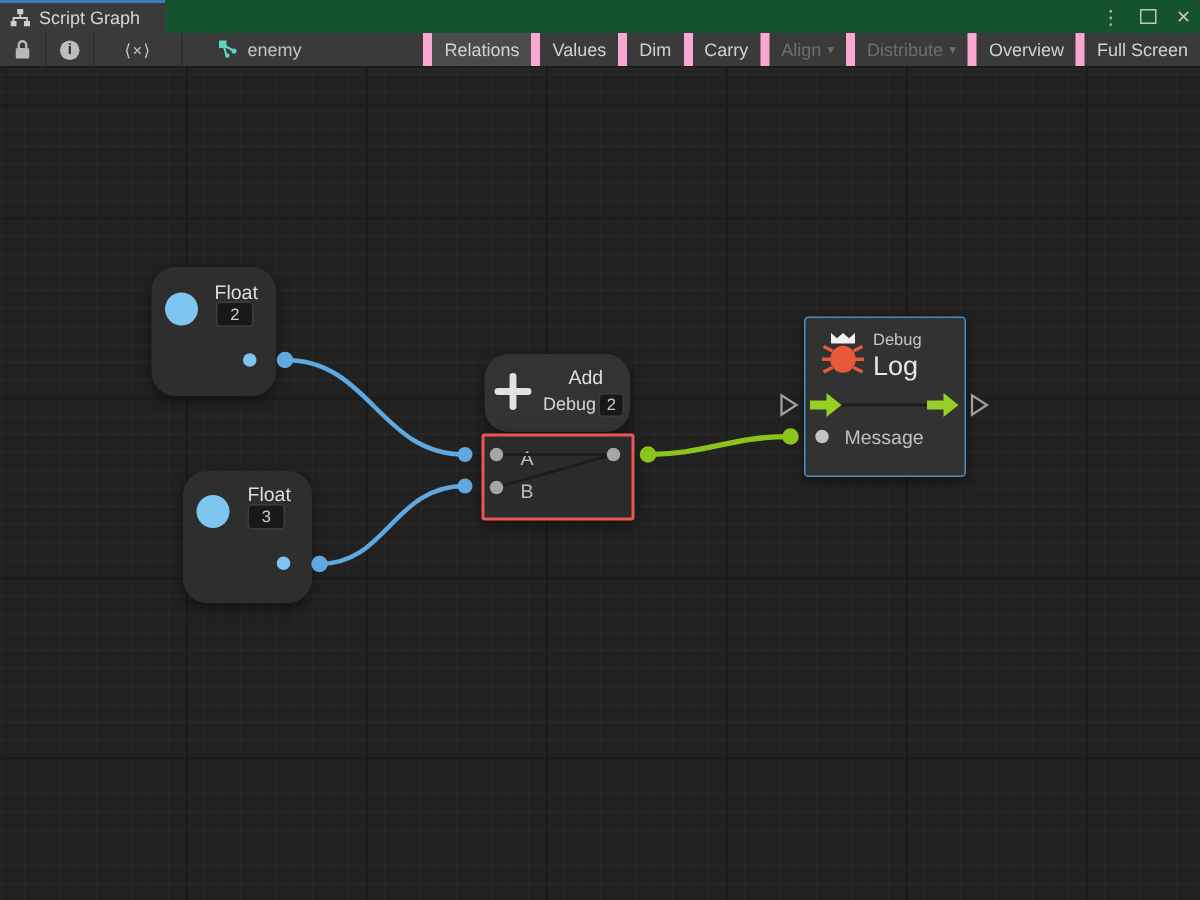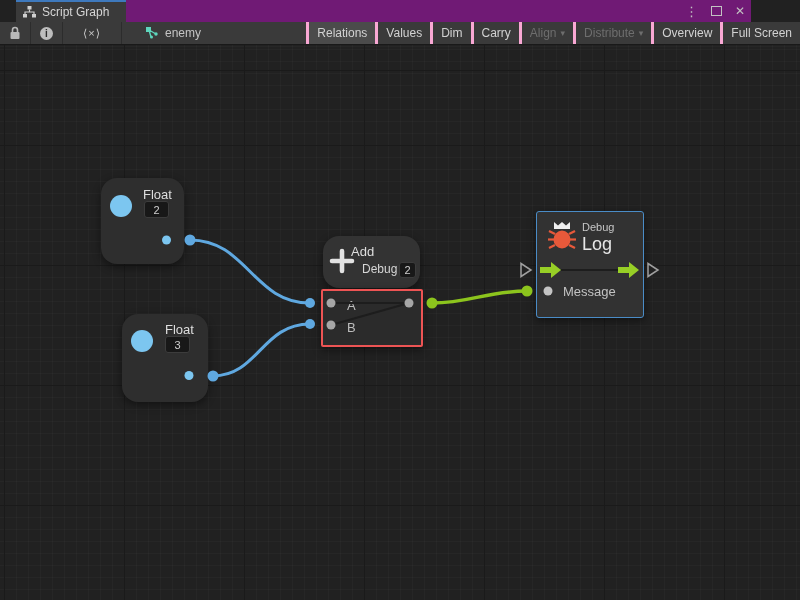--- a/index.html
+++ b/index.html
@@ -1,41 +1,41 @@
 <!DOCTYPE html>
 <html><head>
 <meta charset="utf-8">
 <style>
   html,body{margin:0;padding:0;background:#111;}
   .stage{position:relative;width:800px;height:600px;overflow:hidden;
          font-family:"Liberation Sans",sans-serif;background:#212121;
          -webkit-font-smoothing:antialiased;}
   
-  .titlebar{position:absolute;left:16px;top:0;width:735px;height:22px;background:#701a75;}
+  .titlebar{position:absolute;left:0;top:0;width:800px;height:22px;background:#14532d;}
   .tab{position:absolute;left:0;top:0;width:110px;height:22px;background:#3a3a3a;
        border-top:2px solid #3e79bd;box-sizing:border-box;display:flex;align-items:center;
        gap:6px;padding-left:7px;color:#d6d6d6;font-size:12px;}
   .win-controls{position:absolute;right:6px;top:0;height:22px;display:flex;align-items:center;
        gap:13px;color:#c2c2c2;}
   .wc-menu{font-size:13px;line-height:1;}
   .wc-max{width:9px;height:8px;border:1.5px solid #c2c2c2;display:inline-block;}
   .wc-close{font-size:12px;line-height:1;}
   
   .toolbar{position:absolute;left:0;top:22px;width:800px;height:23px;background:#3a3a3a;
        border-bottom:1px solid #191919;box-sizing:border-box;display:flex;align-items:stretch;
        font-size:12px;color:#cfcfcf;}
   .tseg{display:flex;align-items:center;justify-content:center;border-right:1px solid #2c2c2c;
        padding:0 9px;}
   .tseg.noline{border-right:none;}
   .zoomgrp{display:flex;align-items:center;gap:8px;padding:0 10px;}
   .ztrack{position:relative;width:92px;height:2px;background:#8a8a8a;border-radius:1px;}
   .zhandle{position:absolute;right:-5px;top:-4px;width:10px;height:10px;border-radius:50%;
        background:#b8b8b8;}
   .tb-right{margin-left:auto;display:flex;align-items:stretch;}
-  .tb-btn{display:flex;align-items:center;gap:4px;padding:0 8px;border-left:3px solid #f9a8d4;
+  .tb-btn{display:flex;align-items:center;gap:4px;padding:0 8px;border-left:6px solid #f9a8d4;
        color:#d2d2d2;cursor:default;}
   .tb-btn.active{background:#4b4b4b;}
   .tb-btn.disabled{color:#6e6e6e;}
   .caret{font-size:9px;}
   .info-badge{width:13px;height:13px;border-radius:50%;background:#bdbdbd;color:#2b2b2b;
        font-size:10px;font-weight:bold;display:flex;align-items:center;justify-content:center;}
   .code-glyph{font-size:11px;letter-spacing:1px;color:#c8c8c8;}
   .graph-name{margin-left:6px;color:#c4c4c4;}
   
   .canvas{position:absolute;left:0;top:45px;width:800px;height:555px;background-color:#212121;
@@ -155,21 +155,21 @@
   <div class="node float2">
     <span class="bigport" style="left:9px;top:16px;"></span>
     <span class="node-title" style="left:43px;top:8px;">Float</span>
     <span class="valbox" style="left:43px;top:22px;width:25px;height:17px;">3</span>
   </div>
 
   <div class="node add-header">
     <svg width="26" height="26" viewBox="0 0 26 26" style="position:absolute;left:6px;top:12px;">
       <path d="M13 3 V23 M3 13 H23" stroke="#e2e2e2" stroke-width="4.6" stroke-linecap="round"></path>
     </svg>
-    <span class="node-title" style="left:28px;top:8px;">Add</span>
+    <span class="node-title" style="left:56px;top:8px;">Add</span>
     <span class="node-title" style="left:39px;top:26px;font-size:12px;color:#d6d6d6;">Debug</span>
     <span class="valbox" style="left:76px;top:26px;width:17px;height:16px;">2</span>
   </div>
 
   <div class="add-body">
     <span class="portlabel" style="left:24px;top:7px;">A</span>
     <span class="portlabel" style="left:24px;top:29px;">B</span>
   </div>
 
   <div class="node log-node">

